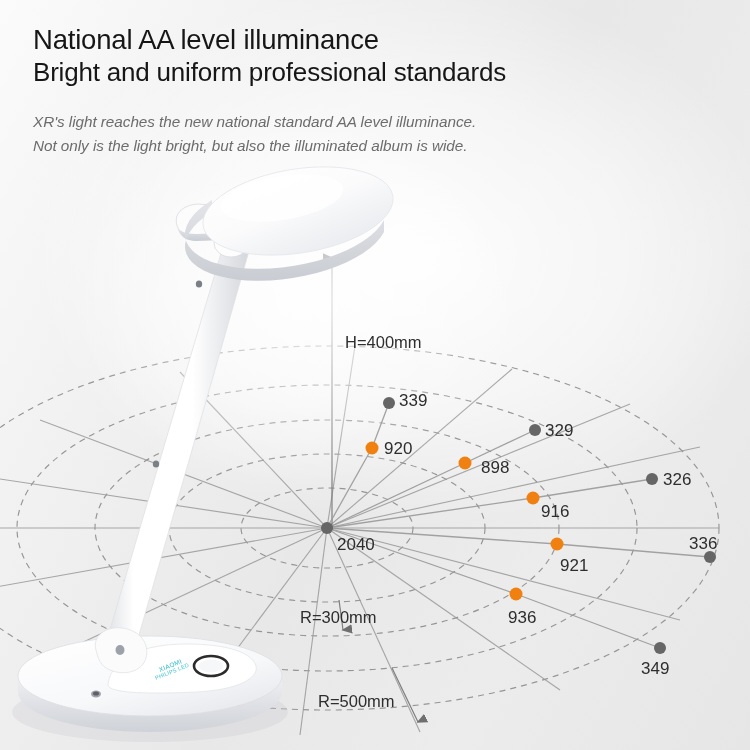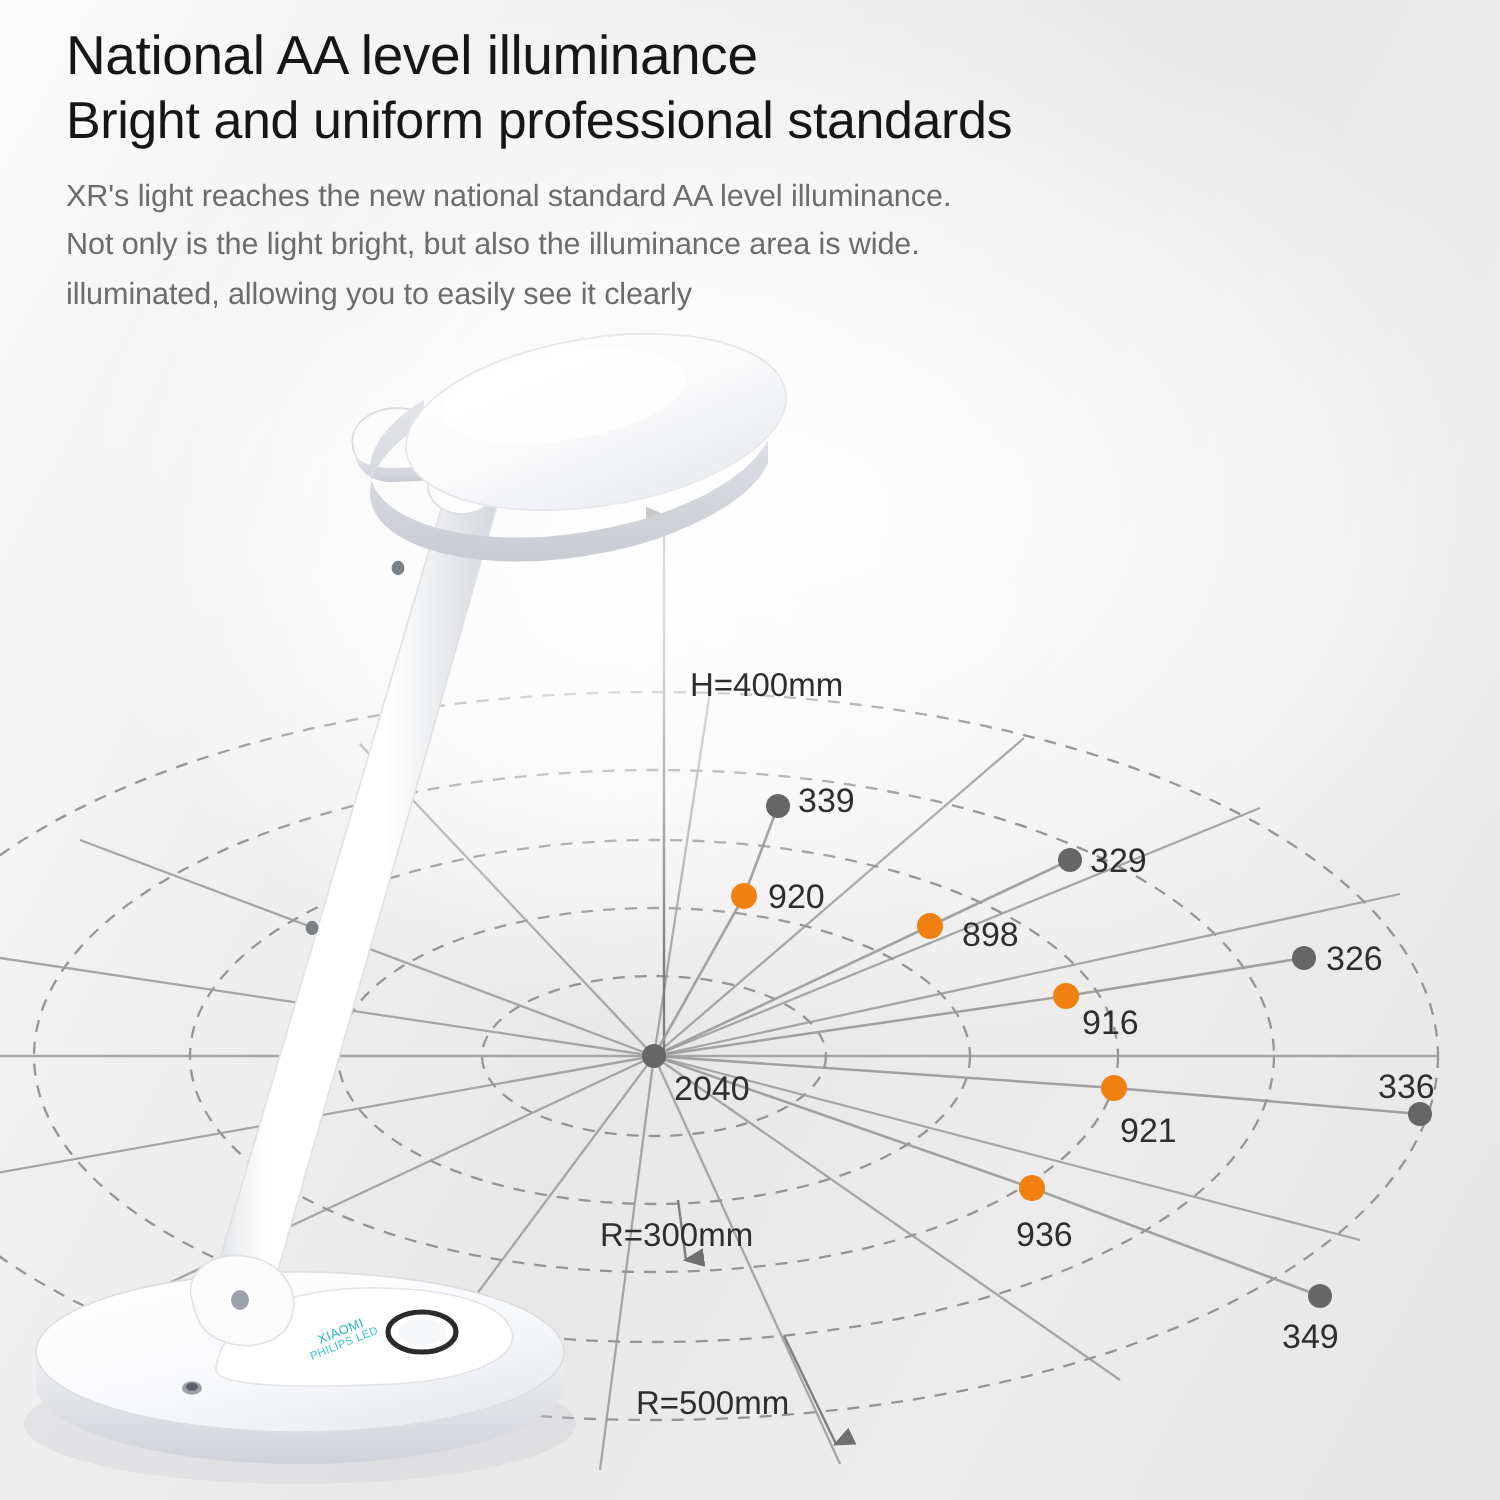--- a/index.html
+++ b/index.html
@@ -10,27 +10,27 @@
   }
   #stage{
     position:relative;width:750px;height:750px;
     background:
       radial-gradient(ellipse 520px 380px at 54% 34%, rgba(255,255,255,0.96) 0%, rgba(255,255,255,0.55) 42%, rgba(255,255,255,0.0) 72%),
       linear-gradient(118deg,#fbfbfb 0%,#f1f1f1 26%,#e8e8e8 52%,#ececec 74%,#e6e6e6 100%);
     overflow:hidden;
   }
 
   
-  #headings{position:absolute;left:33px;top:12px;width:690px;z-index:40;}
+  #headings{position:absolute;left:33px;top:24px;width:690px;z-index:40;}
   .title{
     color:#161616;font-size:27.5px;line-height:32px;
     letter-spacing:-0.2px;font-weight:400;white-space:nowrap;
   }
   .title.l2{font-size:26px;}
-  .body-copy{margin-top:11px;}
+  .body-copy{margin-top:22px;font-style:italic;}
   .body-line{
     color:#6c6c6c;font-size:15.3px;line-height:24.3px;
     letter-spacing:-0.05px;white-space:nowrap;
   }
 
   
   #gridsvg,#datasvg{position:absolute;left:0;top:0;width:750px;height:750px;}
   #gridsvg{z-index:10;}
   #datasvg{z-index:30;}
 
@@ -40,22 +40,21 @@
 </head>
 <body>
 
 <div id="stage">
 
   <div id="headings">
     <div class="title">National AA level illuminance</div>
     <div class="title l2">Bright and uniform professional standards</div>
     <div class="body-copy">
       <div class="body-line">XR's light reaches the new national standard AA level illuminance.</div>
-      <div class="body-line">Not only is the light bright, but also the illuminance area is wide.</div>
-      <div class="body-line">illuminated, allowing you to easily see it clearly</div>
+      <div class="body-line">Not only is the light bright, but also the illuminated album is wide.</div>
     </div>
   </div>
 
   <svg id="gridsvg" viewBox="0 0 750 750">
     <defs>
       <marker id="arrTip" markerWidth="9" markerHeight="9" refX="4.5" refY="7.6" orient="auto">
         <path d="M4.5 9 L0.6 0 L8.4 0 Z" fill="#6f6f6f"></path>
       </marker>
     </defs>
 

